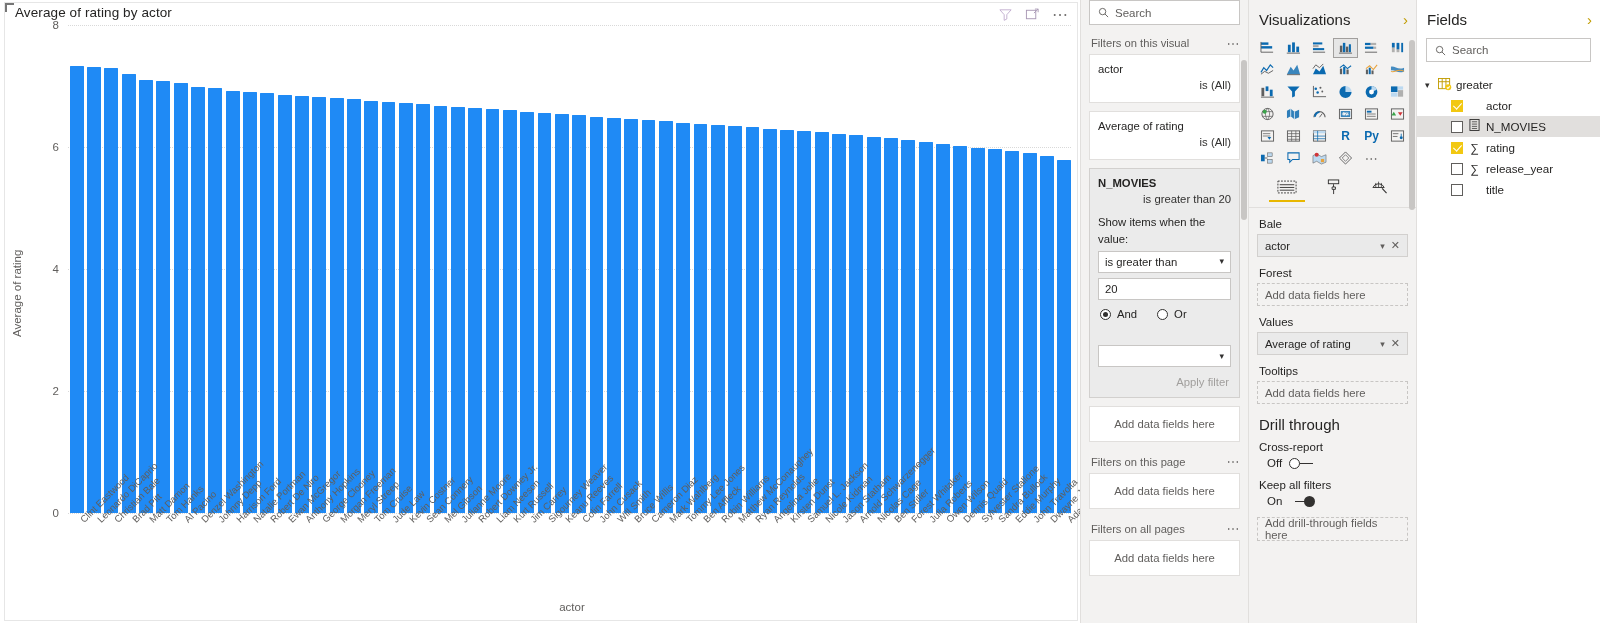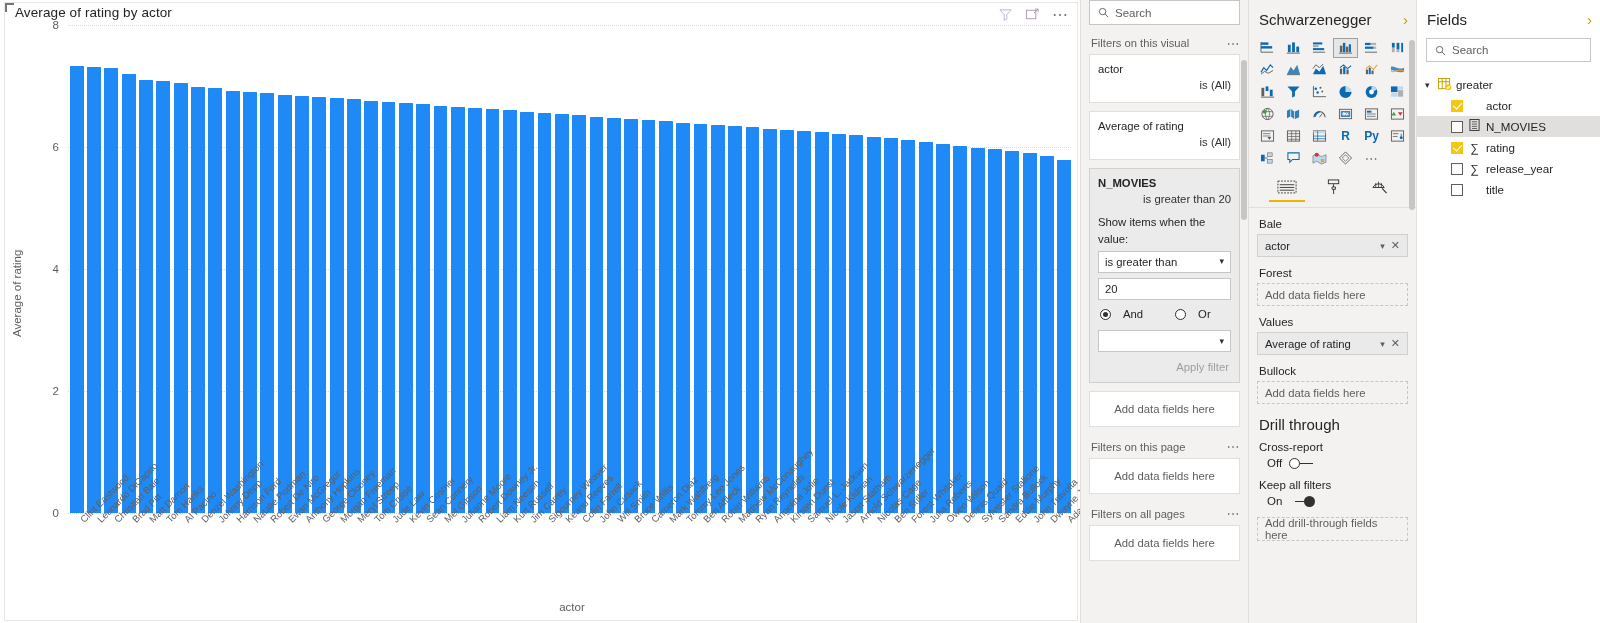--- a/index.html
+++ b/index.html
@@ -165,21 +165,21 @@
     height: 22px; background: #fff; border: 1px solid #c8c6c4;
     display: flex; align-items: center; padding: 0 6px;
     font-size: 11.3px; color: #252423; margin-bottom: 5px;
   }
   .fc-select .chev { margin-left: auto; color: #323130; font-size: 9px; }
   .fc-input {
     height: 22px; background: #fff; border: 1px solid #c8c6c4;
     display: flex; align-items: center; padding: 0 6px;
     font-size: 11.3px; color: #252423; margin-bottom: 6px;
   }
-  .radio-row { display: flex; align-items: center; gap: 12px; margin: 2px 0 8px 2px; font-size: 11.3px; }
+  .radio-row { display: flex; align-items: center; gap: 6px; margin: 2px 0 23px 2px; font-size: 11.3px; }
   .radio {
     width: 11px; height: 11px; border-radius: 50%;
     border: 1px solid #323130; display: inline-block;
     position: relative; background: #fff;
   }
   .radio.on::after {
     content: ""; position: absolute; left: 2px; top: 2px;
     width: 5px; height: 5px; border-radius: 50%; background: #323130;
   }
   .radio-row .gap { width: 8px; }
@@ -530,21 +530,21 @@
       <span>Filters on all pages</span>
       <span class="dots3">⋯</span>
     </div>
     <div class="drop-zone">Add data fields here</div>
 
     <div class="fp-scroll"></div>
   </div>
 
   <div class="viz-pane">
     <div class="pane-head">
-      <span class="ptitle">Schwarzenegger</span>
+      <span class="ptitle">Visualizations</span>
       <span class="pchev">›</span>
     </div>
 
     <div class="viz-grid" id="vizgrid">
         <div class="viz-cell">
           <svg width="15" height="14" viewBox="0 0 16 15">
             <rect x="1" y="1.5" width="8" height="2.6" fill="#0b6ab0"></rect>
             <rect x="1" y="5.5" width="12" height="2.6" fill="#0b6ab0"></rect>
             <line x1="1" y1="12" x2="14" y2="12" stroke="#5f5f5f"></line>
             <line x1="1" y1="1" x2="1" y2="12" stroke="#5f5f5f"></line>
@@ -832,21 +832,21 @@
       <span>Add data fields here</span>
     </div>
 
     <div class="well-label">Values</div>
     <div class="well-box filled">
       <span>Average of rating</span>
       <span class="chev">▾</span>
       <span class="xmark">✕</span>
     </div>
 
-    <div class="well-label">Bullock</div>
+    <div class="well-label">Tooltips</div>
     <div class="well-box">
       <span>Add data fields here</span>
     </div>
 
     <div class="drill-title">Drill through</div>
 
     <div class="dt-label">Cross-report</div>
     <div class="toggle-row">
       <span>Off</span>
       <span class="tgl off">

